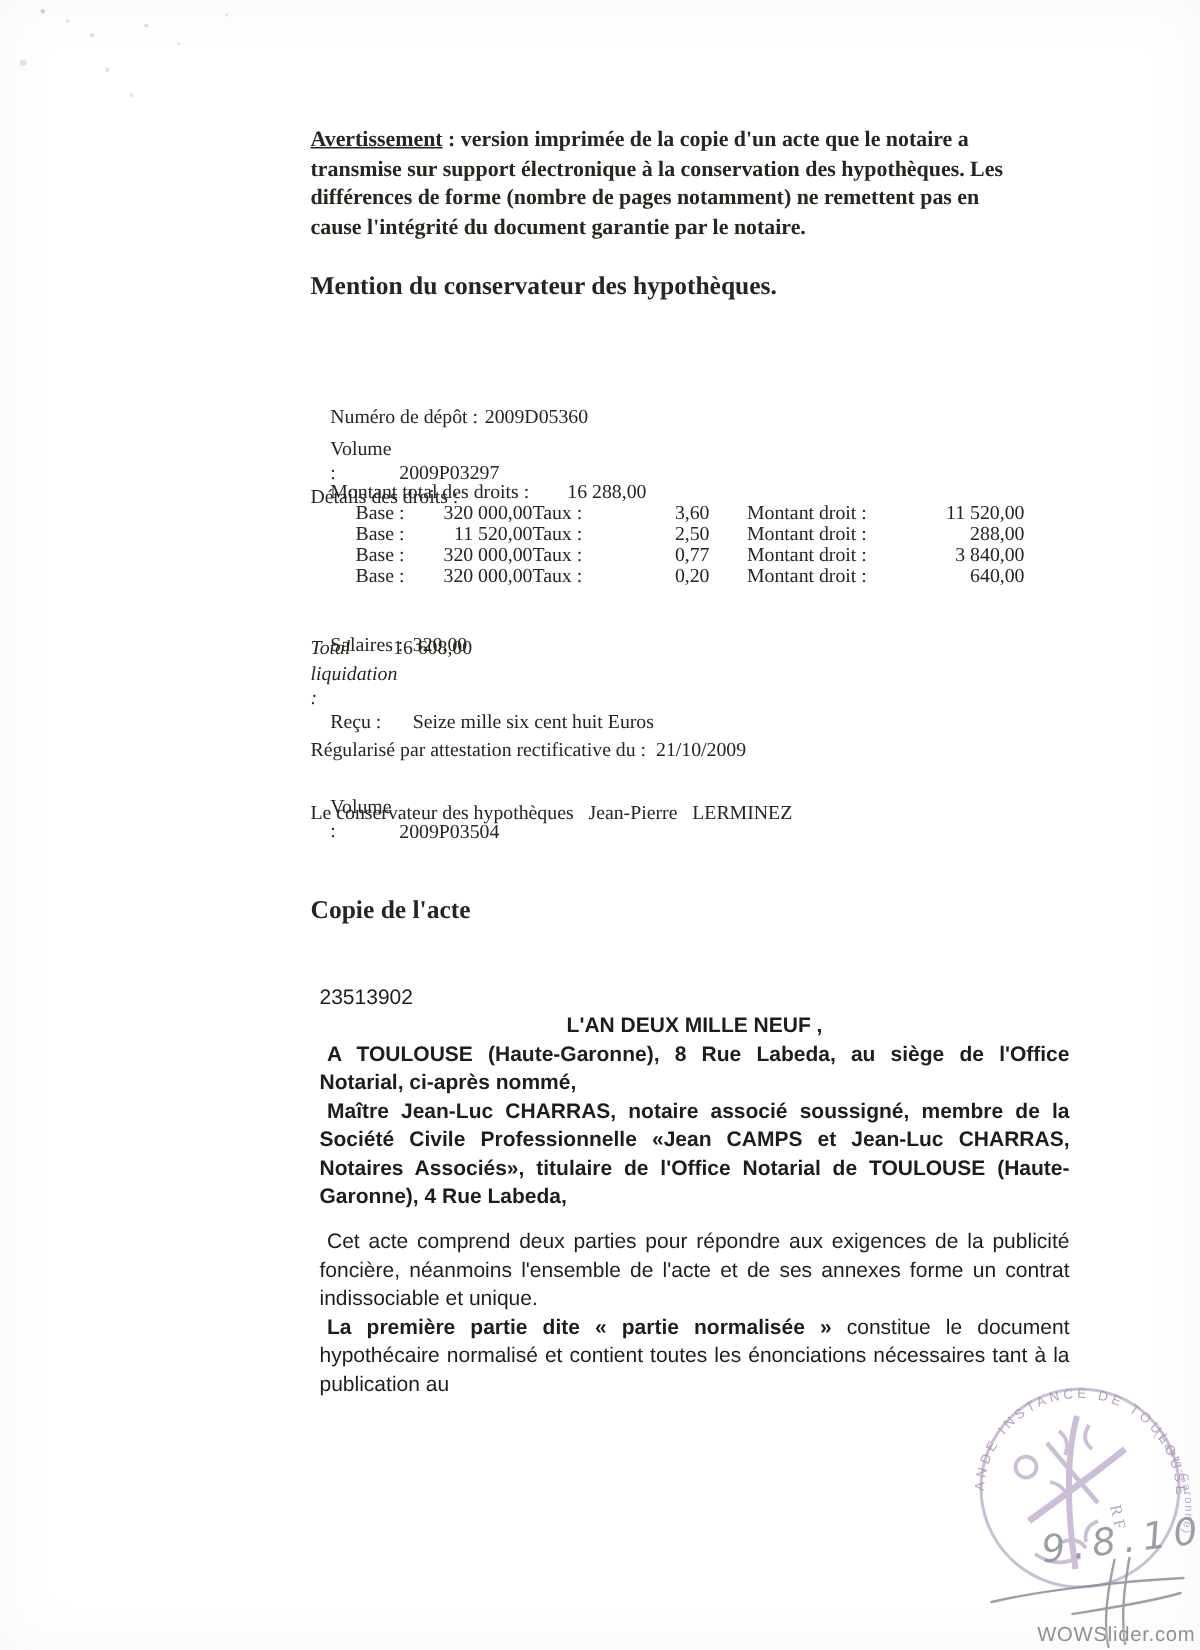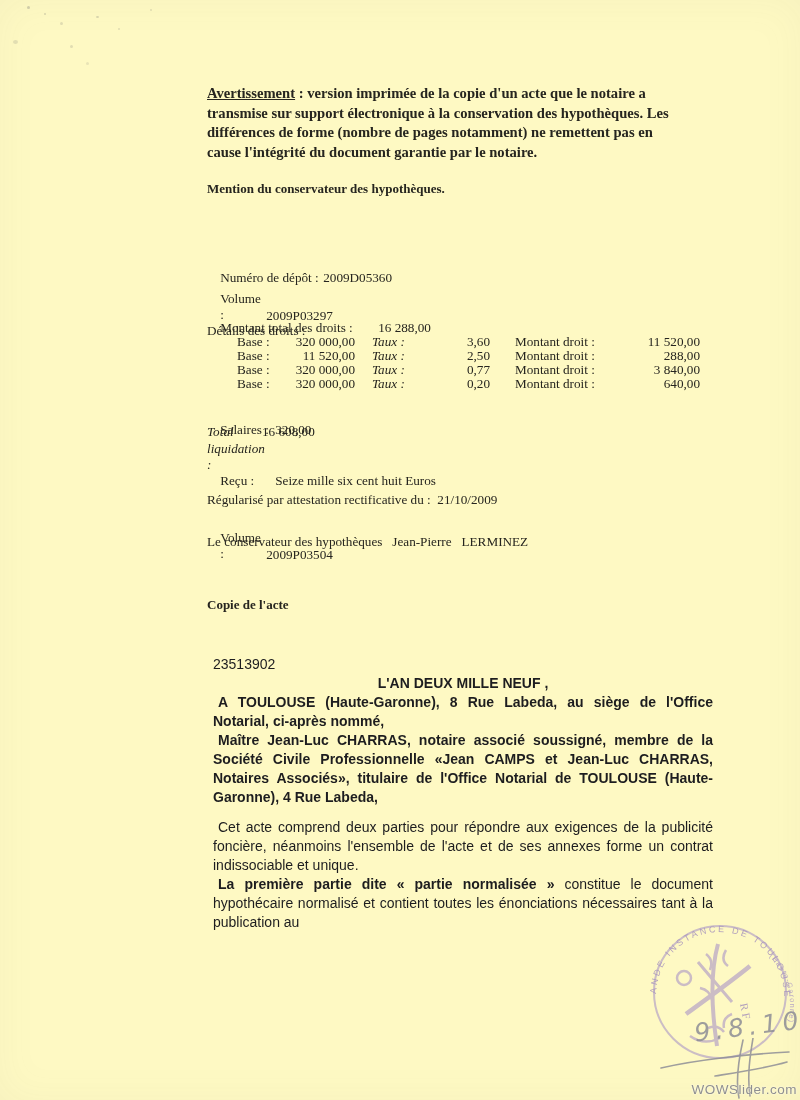--- a/index.html
+++ b/index.html
@@ -1,38 +1,38 @@
 <!DOCTYPE html>
 <html><head>
 <meta charset="utf-8">
 <style>
   html,body{margin:0;padding:0;background:#e9e9e9;}
   .page{
     position:relative;width:800px;height:1100px;margin:0 auto;
-    background:#fef9c3;overflow:hidden;
+    background:#ffffff;overflow:hidden;
     font-family:"Liberation Serif", serif;color:#24231f;
     box-shadow:inset 0 0 40px rgba(120,120,120,.06);
   }
   
   .serif{font-family:"Liberation Serif", serif;color:#26251f;}
   .abs{position:absolute;}
   .notice{left:207px;top:84px;width:462px;font-size:14.6px;line-height:19.6px;font-weight:bold;}
   .notice .u{text-decoration:underline;}
-  .h-bold{font-size:13px;font-weight:bold;text-align:right;}
+  .h-bold{font-size:17px;font-weight:bold;text-align:right;}
   .body13{font-size:13.2px;line-height:16.5px;white-space:pre-wrap;}
   .lbl{display:inline-block;}
   .kv .lbl-deposit{width:103px;}
   .kv .lbl-volume{width:46px;}
   .kv .lbl-total{width:158px;}
   .kv .lbl-small{width:55px;vertical-align:top;}
   .droits{left:237px;top:335px;width:463px;font-size:13.2px;line-height:13.9px;}
   .drow{display:flex;}
   .c1{width:48px;}
   .c2{width:70px;text-align:right;}
-  .c3{width:48px;margin-left:17px;font-style:italic;}
+  .c3{width:48px;}
   .c4{width:70px;text-align:right;}
   .c5{width:95px;margin-left:25px;}
   .c6{width:90px;text-align:right;}
   .twoLine{display:flex;}
   
   .act{
     left:213px;top:655px;width:500px;
     font-family:"Liberation Sans", sans-serif;font-size:14px;line-height:19px;color:#1d1d1f;
   }
   .act p{margin:0;}

